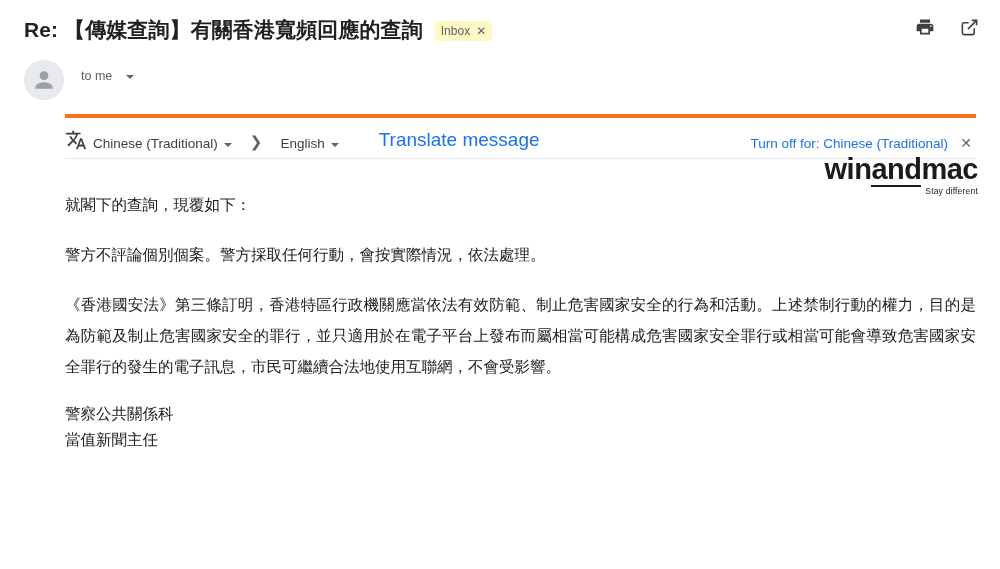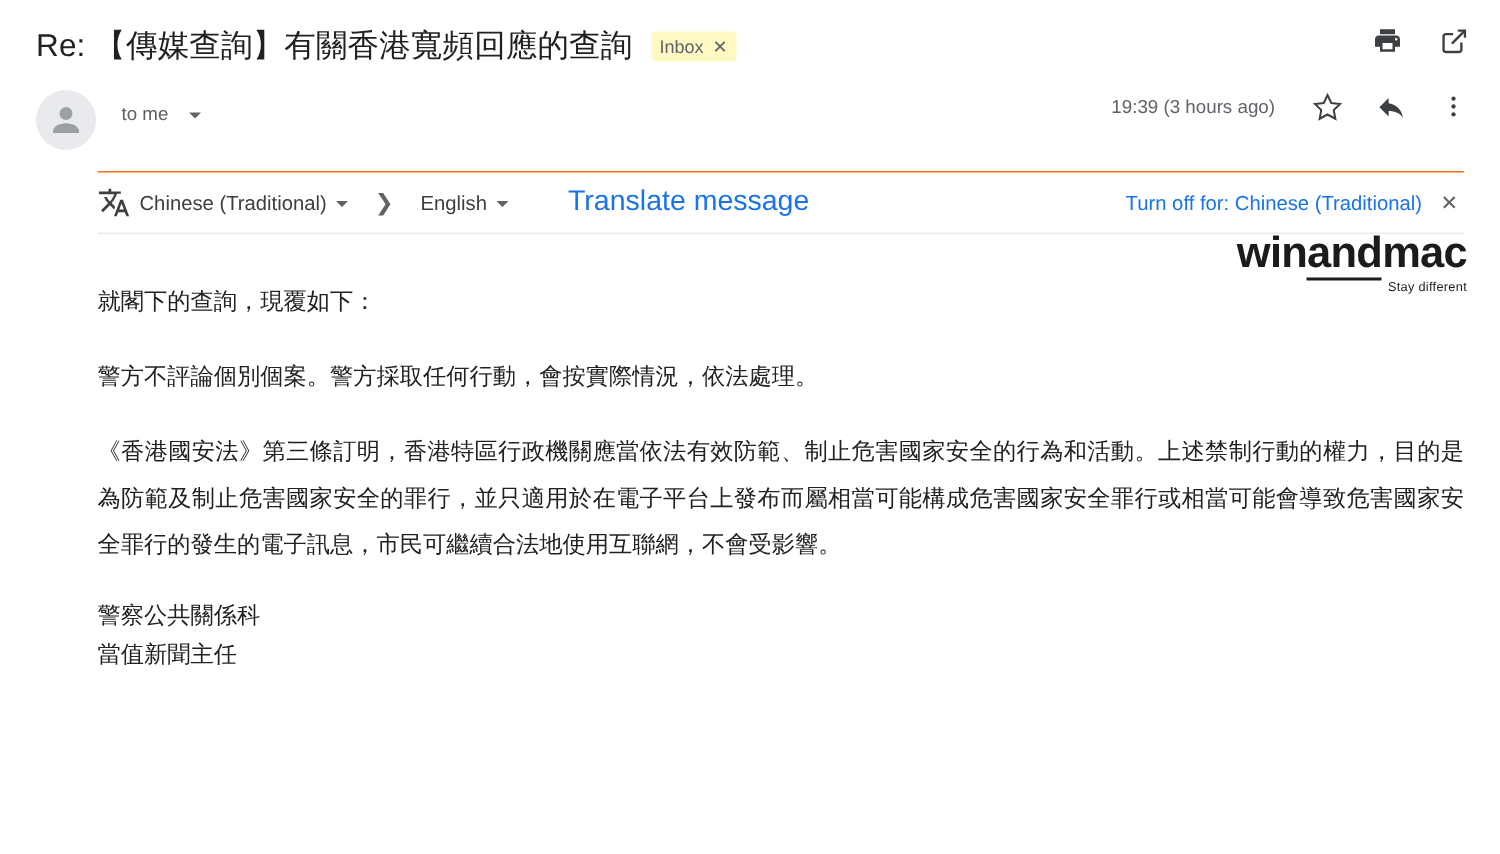--- a/index.html
+++ b/index.html
@@ -18,21 +18,21 @@
 
   
   .subject-row {
     display: flex;
     align-items: center;
     padding: 16px 24px 0 24px;
     position: relative;
   }
   .subject-text {
     font-size: 21px;
-    font-weight: 400;
+    font-weight: 700;
     color: #202124;
     letter-spacing: 0.1px;
     white-space: nowrap;
   }
   .inbox-chip {
     display: inline-flex;
     align-items: center;
     gap: 6px;
     background: #fef9c3;
     color: #5f6368;
@@ -127,23 +127,23 @@
   .timestamp {
     font-size: 12.5px;
     color: #5f6368;
     margin-right: 4px;
     white-space: nowrap;
   }
 
   
   .translate-bar {
     display: flex;
-    align-items: center;
+    align-items: flex-end;
     margin: 14px 24px 0 65px;
-    border-top: 1px solid #f97316;
+    border-top: 4px solid #f97316;
     border-bottom: 1px solid #e8eaed;
     padding: 7px 0 7px 0;
     position: relative;
     height: 26px;
   }
   .translate-lang {
     display: flex;
     align-items: center;
     gap: 6px;
     font-size: 13.5px;
@@ -252,40 +252,20 @@
         <path d="M12 14c-4.4 0-8 2.2-8 5v1h16v-1c0-2.8-3.6-5-8-5z"></path>
       </svg>
   </div>
   <div class="sender-block">
     <div class="to-me">
       <span>to me</span>
       <span class="caret-down"></span>
     </div>
   </div>
 
-  <div class="msg-actions">
-    <span class="timestamp">19:39 (3 hours ago)</span>
-    <span class="icon-btn">
-      <svg width="20" height="20" viewBox="0 0 24 24" fill="none" stroke="currentColor" stroke-width="1.6">
-          <polygon points="12 2.8 15 9.2 22 10 17 14.9 18.3 21.8 12 18.4 5.7 21.8 7 14.9 2 10 9 9.2"></polygon>
-        </svg>
-    </span>
-    <span class="icon-btn">
-      <svg width="21" height="21" viewBox="0 0 24 24" fill="currentColor">
-          <path d="M10 9V5l-7 7 7 7v-4.1c5 0 8.5 1.6 11 5.1-1-5-4-10-11-11z"></path>
-        </svg>
-    </span>
-    <span class="icon-btn">
-      <svg width="18" height="18" viewBox="0 0 24 24" fill="currentColor">
-          <circle cx="12" cy="5" r="1.9"></circle>
-          <circle cx="12" cy="12" r="1.9"></circle>
-          <circle cx="12" cy="19" r="1.9"></circle>
-        </svg>
-    </span>
-  </div>
 </div>
 
 <div class="translate-bar">
   <span class="translate-icon">
     <svg width="22" height="22" viewBox="0 0 24 24" fill="currentColor">
         <path d="M12.9 15l-2.6-2.6.03-.03c1.8-2 3.08-4.3 3.83-6.73H17V4h-7V2H8v2H1v1.99h11.17C11.5 7.92 10.44 9.75 9 11.35 8.07 10.32 7.3 9.19 6.69 8h-2c.73 1.63 1.73 3.17 2.98 4.56l-5.09 5.02L4 19l5-5 3.11 3.11.79-2.11zM18.5 10h-2L12 22h2l1.12-3h4.75L21 22h2l-4.5-12zm-2.62 7l1.62-4.33L19.12 17h-3.24z"></path>
       </svg>
   </span>
   <span class="translate-lang">
     <span>Chinese (Traditional)</span>

